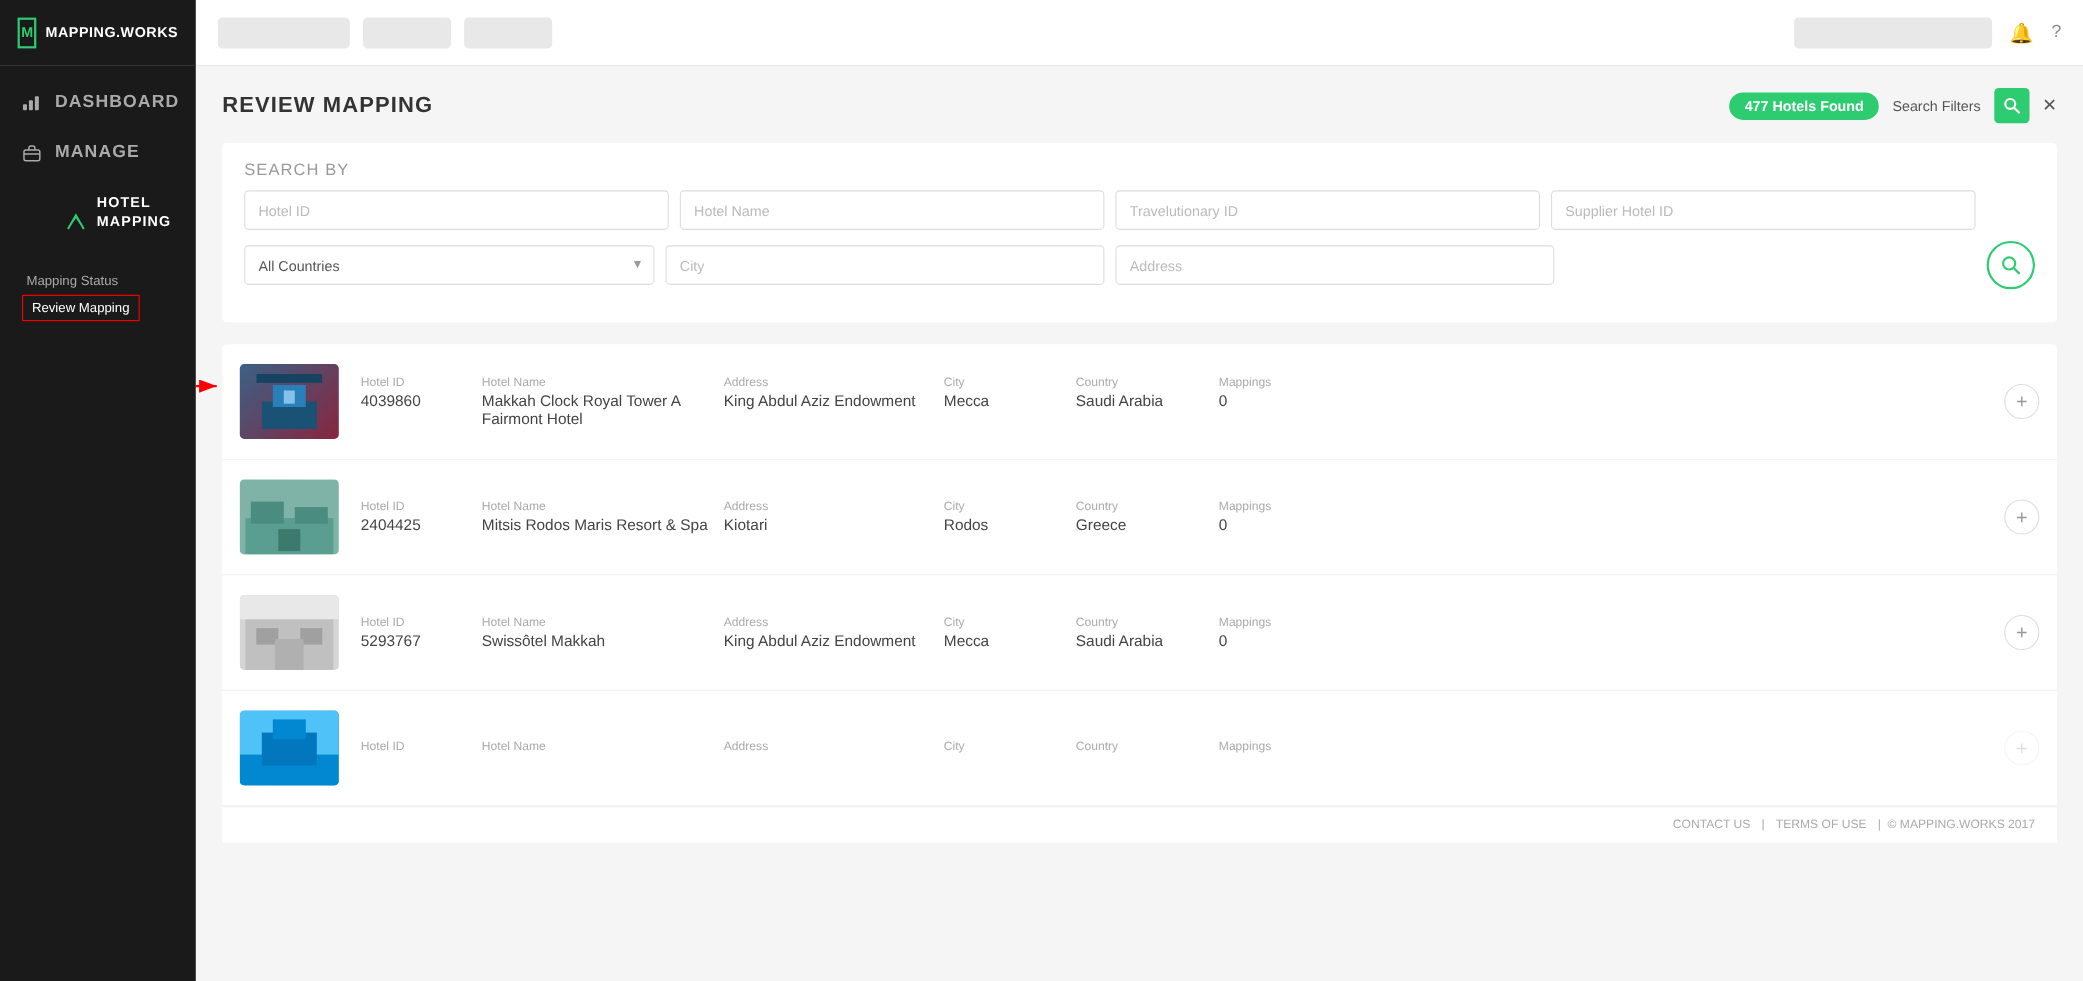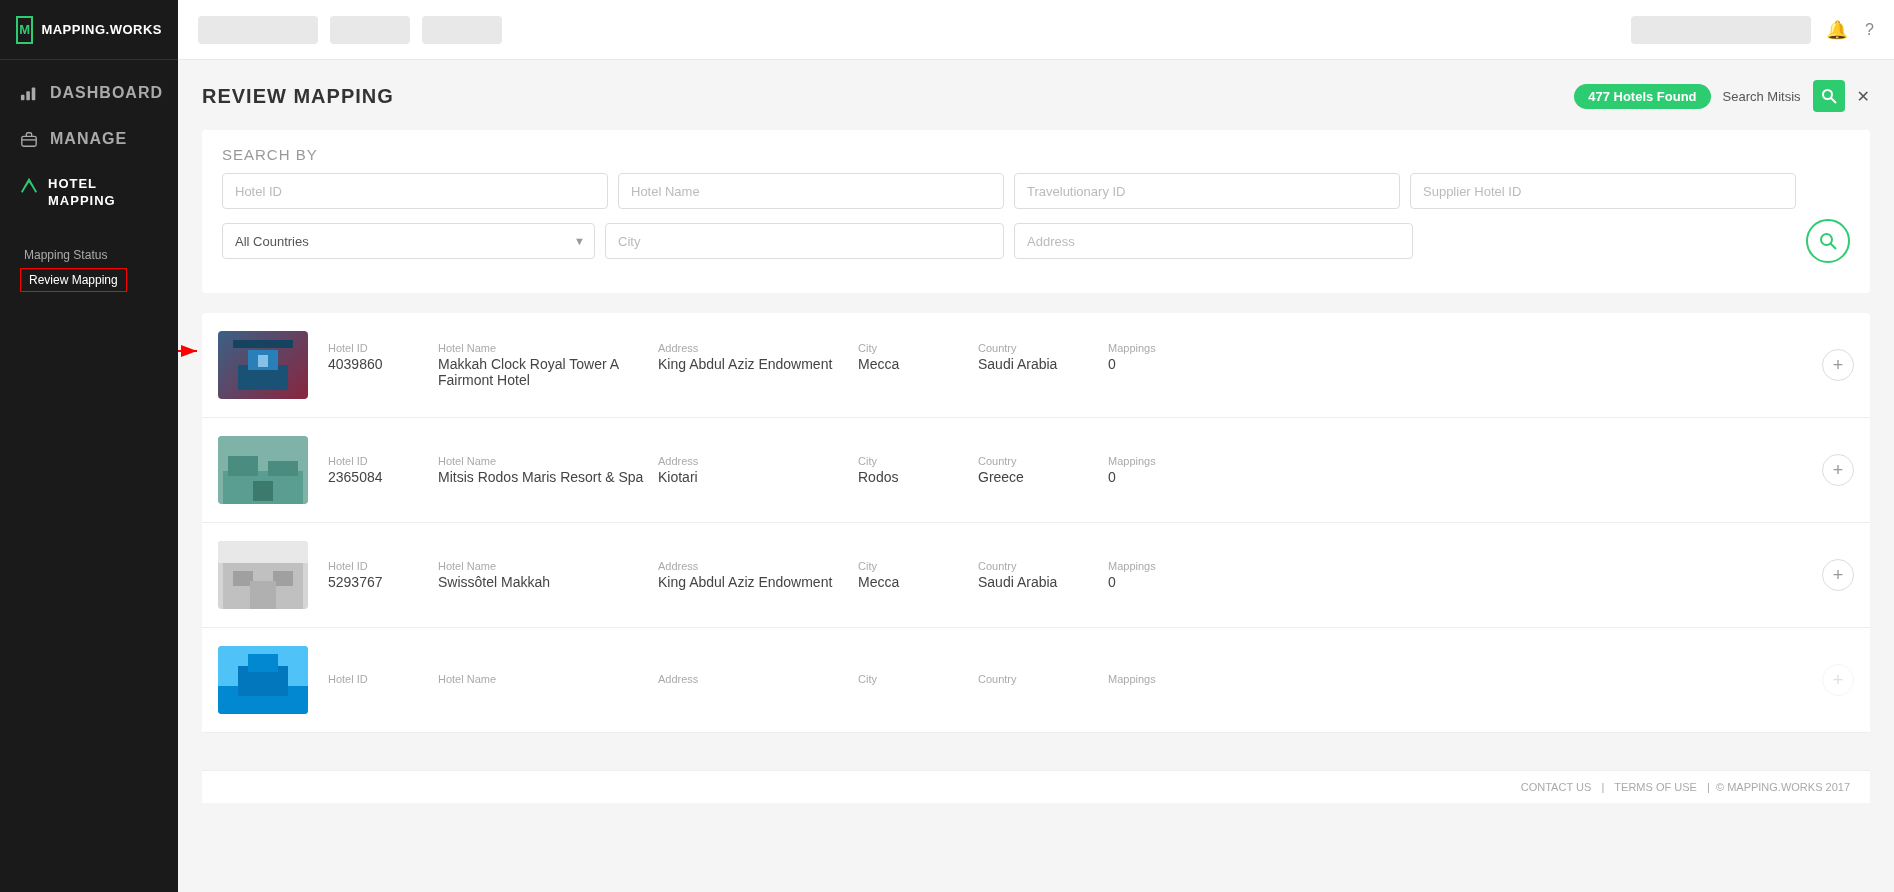--- a/index.html
+++ b/index.html
@@ -60,25 +60,26 @@
       display: block;
     }
     .section-item.active {
       color: #fff;
       border: 1px solid red;
       padding: 4px 8px;
       display: inline-block;
     }
     .hotel-mapping-header {
       display: flex;
-      align-items: flex-start;
+      align-items: flex-end;
       padding: 14px 20px;
       color: #fff;
       gap: 10px;
       cursor: pointer;
+      margin-left: 40px;
     }
     .hotel-mapping-text { font-size: 13px; font-weight: 700; letter-spacing: 1px; text-transform: uppercase; line-height: 1.3; }
 
     
     .main {
       flex: 1;
       display: flex;
       flex-direction: column;
       overflow: hidden;
     }
@@ -251,21 +252,21 @@
       font-size: 18px;
       flex-shrink: 0;
     }
 
     
     .img-hotel1 { background: linear-gradient(135deg, #3a6186, #89253e); }
     .img-hotel2 { background: linear-gradient(135deg, #7ec8c8, #b5deb5); }
     .img-hotel4 { background: linear-gradient(135deg, #4fc3f7, #0288d1); }
 
     
-    .footer { text-align: right; padding: 10px 20px; font-size: 11px; color: #aaa; background: #fff; border-top: 1px solid #eee; margin-top: 37px; }
+    .footer { text-align: right; padding: 10px 20px; font-size: 11px; color: #aaa; background: #fff; border-top: 1px solid #eee; }
     .footer a { color: #aaa; text-decoration: none; margin: 0 4px; }
   </style>
 </head>
 <body>
 
 <div class="sidebar">
   <div class="sidebar-logo">
     <div class="logo-box">M</div>
     <span class="logo-text">MAPPING.WORKS</span>
   </div>
@@ -323,21 +324,21 @@
       <span class="topbar-icon" style="font-size:16px;color:#888;">?</span>
     </div>
   </div>
 
   <div class="page-content">
 
     <div class="page-header">
       <h1 class="page-title">REVIEW MAPPING</h1>
       <div class="page-header-right">
         <div class="hotels-found-badge">477 Hotels Found</div>
-        <span class="search-filters-link">Search Mitsis</span>
+        <span class="search-filters-link">Search Filters</span>
         <button class="search-icon-btn">
           <svg width="16" height="16" viewBox="0 0 16 16" fill="none">
             <circle cx="6.5" cy="6.5" r="4.5" stroke="#fff" stroke-width="2"></circle>
             <line x1="10" y1="10" x2="15" y2="15" stroke="#fff" stroke-width="2"></line>
           </svg>
         </button>
         <span style="color:#555;font-size:16px;cursor:pointer;">✕</span>
       </div>
     </div>
 
@@ -429,21 +430,21 @@
             <rect x="0" y="0" width="90" height="68" fill="#7fb3a8"></rect>
             <rect x="5" y="35" width="80" height="33" fill="#5a9e91"></rect>
             <rect x="10" y="20" width="30" height="20" fill="#4a8c7f"></rect>
             <rect x="50" y="25" width="30" height="15" fill="#4a8c7f"></rect>
             <rect x="35" y="45" width="20" height="20" fill="#3d7a6e"></rect>
           </svg>
         </div>
         <div class="hotel-info">
           <div class="hotel-field hotel-id-col">
             <span class="field-label">Hotel ID</span>
-            <span class="field-value">2365084</span>
+            <span class="field-value">2404425</span>
           </div>
           <div class="hotel-field hotel-name-col">
             <span class="field-label">Hotel Name</span>
             <span class="field-value">Mitsis Rodos Maris Resort &amp; Spa</span>
           </div>
           <div class="hotel-field hotel-address-col">
             <span class="field-label">Address</span>
             <span class="field-value">Kiotari</span>
           </div>
           <div class="hotel-field hotel-city-col">

